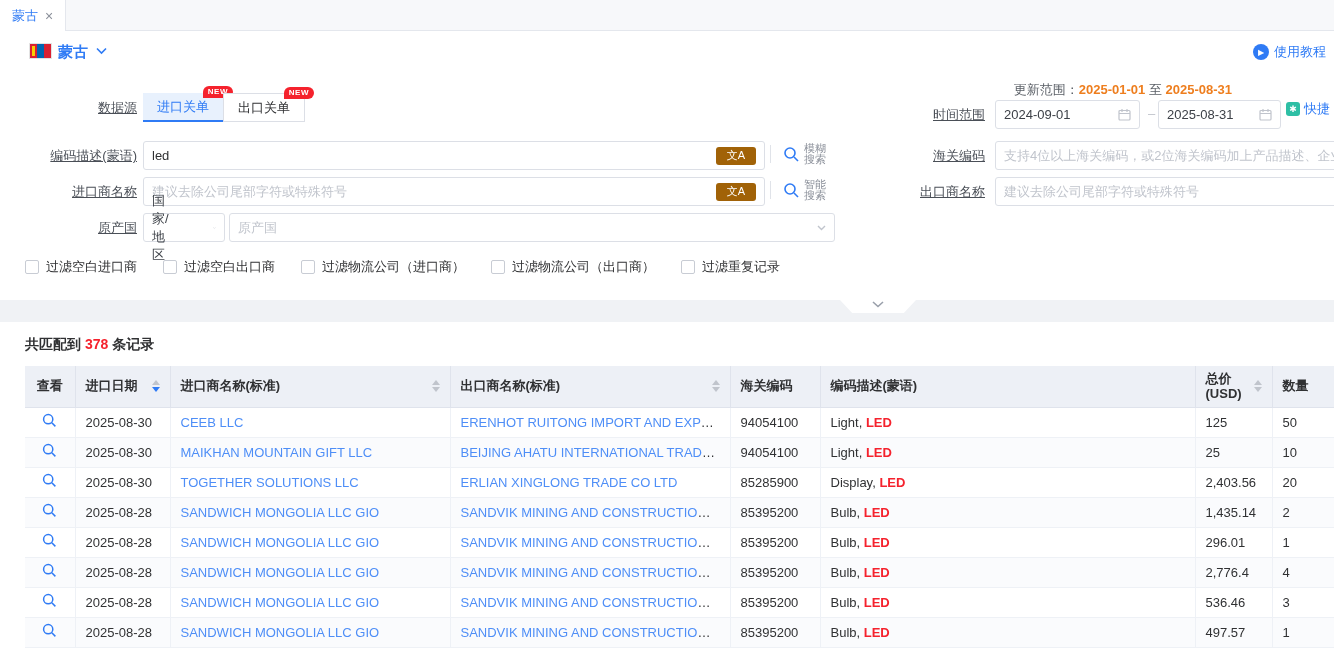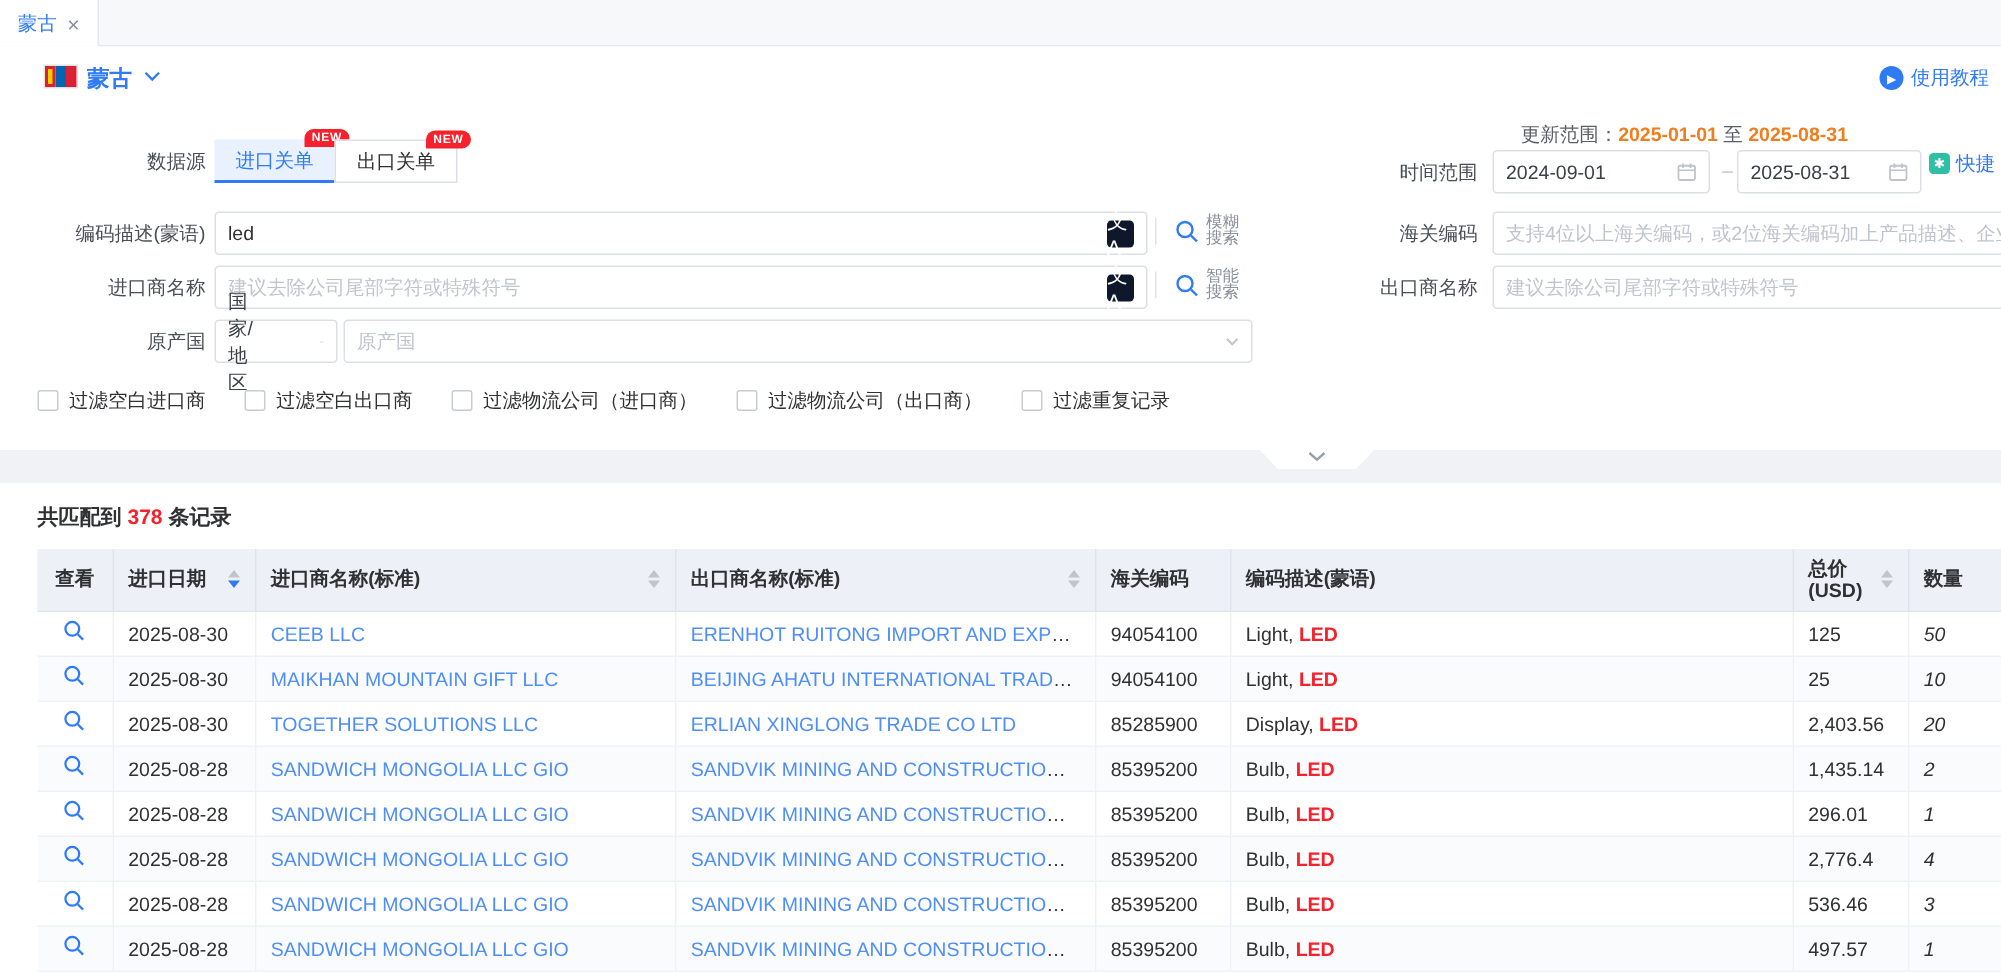--- a/index.html
+++ b/index.html
@@ -19,42 +19,42 @@
   .flag .red { width:7px; background:#da2032; position:relative; }
   .flag .blue { width:7px; background:#0066b3; }
   .flag .soyombo { position:absolute; left:2px; top:2px; width:3px; height:10px; background:#f9cf02; }
   .country-name { position:absolute; left:58px; top:12px; font-size:15px; font-weight:bold; color:#2f7bf5; }
   .country-caret { position:absolute; left:96px; top:16px; }
   .tutorial { position:absolute; right:8px; top:12px; display:flex; align-items:center; gap:5px; color:#2f7bf5; font-size:13px; cursor:pointer; }
   .tut-icon { width:16px; height:16px; border-radius:50%; background:#2f7bf5; color:#fff; font-size:8px; display:flex; align-items:center; justify-content:center; }
 
   
   .filters { position:absolute; left:0; top:73px; width:1334px; height:227px; background:#fff; }
-  .flabel { position:absolute; font-size:13px; color:#4a4f57; text-align:right; width:120px; }
+  .flabel { position:absolute; font-size:13px; color:#4a4f57; text-align:right; width:120px;text-decoration:underline; }
   .lab-left { left:17px; }
   .lab-right { left:865px; }
 
   .ds-tabs { position:absolute; left:143px; top:20px; display:flex; }
   .ds-tab { position:relative; height:29px; padding:0 14px; font-size:13px; display:flex; align-items:center; cursor:pointer; }
   .ds-tab.active { background:#e8f1fd; color:#2f7bf5; border-bottom:2px solid #2f7bf5; }
   .ds-tab.inactive { background:#fff; color:#303133; border:1px solid #dcdfe6; }
   .new-badge { position:absolute; top:-7px; right:-10px; background:#f5222d; color:#fff; font-size:8px; font-weight:bold; padding:1px 5px 2px; border-radius:7px 7px 7px 0; letter-spacing:.5px; }
 
   .update-range { position:absolute; right:102px; top:8px; font-size:13px; color:#5a5f66; white-space:nowrap; }
   .update-range b { color:#ee7e1e; }
 
   .input { position:absolute; height:29px; border:1px solid #dcdfe6; border-radius:3px; background:#fff; display:flex; align-items:center; padding:0 8px; font-size:13px; }
   .input input { border:none; outline:none; flex:1; font-size:13px; color:#303133; font-family:inherit; background:transparent; min-width:0; }
   .input input::placeholder { color:#c0c4cc; }
   .date-input { width:145px; justify-content:space-between; color:#3c4047; }
   .dash { position:absolute; font-size:13px; color:#c0c4cc; }
   .quick { position:absolute; left:1286px; top:27px; display:flex; align-items:center; gap:4px; font-size:13px; color:#2f7bf5; cursor:pointer; white-space:nowrap; }
   .quick-icon { width:14px; height:14px; border-radius:3px; background:#2ebfa5; color:#fff; font-size:9px; display:flex; align-items:center; justify-content:center; }
 
-  .trans-icon { width:18px; height:18px; border-radius:3px; background:#0f172a; color:#fff; font-size:14px; display:flex; align-items:center; justify-content:center; cursor:pointer; flex:none; }
+  .trans-icon { width:40px; height:18px; border-radius:3px; background:#a16207; color:#fff; font-size:11px; display:flex; align-items:center; justify-content:center; cursor:pointer; flex:none; }
   .search-tool { position:absolute; display:flex; align-items:center; gap:4px; cursor:pointer; }
   .vdiv { width:1px; height:18px; background:#e0e3e9; margin-right:8px; }
   .search-tool .txt { font-size:11px; line-height:11px; color:#8a8f99; white-space:pre-line; }
 
   .select-box { position:absolute; height:29px; border:1px solid #dcdfe6; border-radius:3px; display:flex; align-items:center; justify-content:space-between; padding:0 8px; font-size:13px; color:#3c4047; cursor:pointer; background:#fff; }
 
   .checks { position:absolute; left:25px; top:185px; display:flex; gap:26px; }
   .check { display:flex; align-items:center; gap:7px; font-size:13px; color:#303133; cursor:pointer; }
   .checkbox { width:14px; height:14px; border:1px solid #c8ccd4; border-radius:2px; background:#fff; flex:none; }
 
@@ -64,21 +64,21 @@
 
   
   .results { position:absolute; left:0; top:322px; width:1334px; height:326px; background:#fff; overflow:hidden; }
   .result-title { position:absolute; left:25px; top:14px; font-size:14px; font-weight:bold; color:#303133; }
   .result-title .count { color:#f5222d; margin:0 4px; }
 
   table { position:absolute; left:25px; top:44px; border-collapse:collapse; table-layout:fixed; width:1309px; font-size:13px; }
   thead th { background:#edf0f6; height:41px; font-weight:bold; color:#303133; text-align:left; padding:0 10px; border-right:1px solid #dfe3ec; border-bottom:1px solid #dfe3ec; }
   thead th:last-child { border-right:none; }
   tbody td { height:30px; padding:0 10px; border-right:1px solid #eef1f6; border-bottom:1px solid #eef1f6; color:#303133; white-space:nowrap; overflow:hidden; text-overflow:ellipsis; }
-  tbody td:last-child { border-right:none;font-style:italic; }
+  tbody td:last-child { border-right:none; }
   tbody tr:nth-child(even) td { background:#fafbfd; }
   td.center, th.center { text-align:center; }
   .link { color:#4e8ef7; cursor:pointer; }
   .kw { color:#f5222d; font-weight:bold; }
   .th-flex { display:flex; align-items:center; justify-content:space-between; gap:4px; }
 
   .sorter { display:inline-flex; flex-direction:column; gap:2px; cursor:pointer; }
   .car { width:0; height:0; border-left:4px solid transparent; border-right:4px solid transparent; }
   .car.up { border-bottom:5px solid #c0c4cc; }
   .car.down { border-top:5px solid #c0c4cc; }

